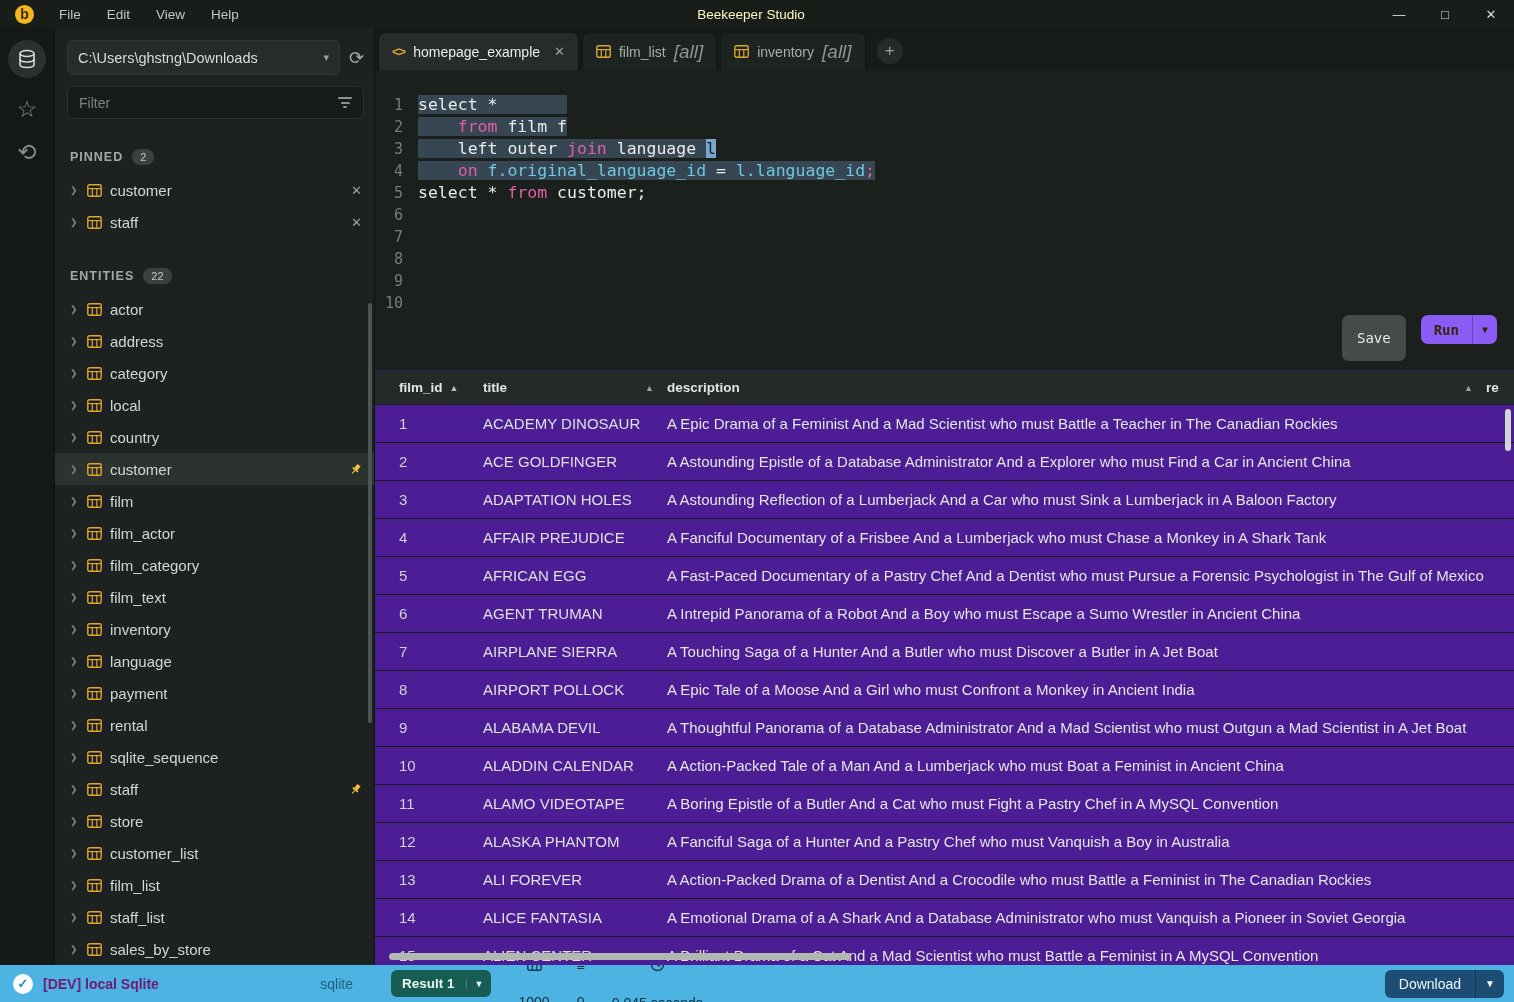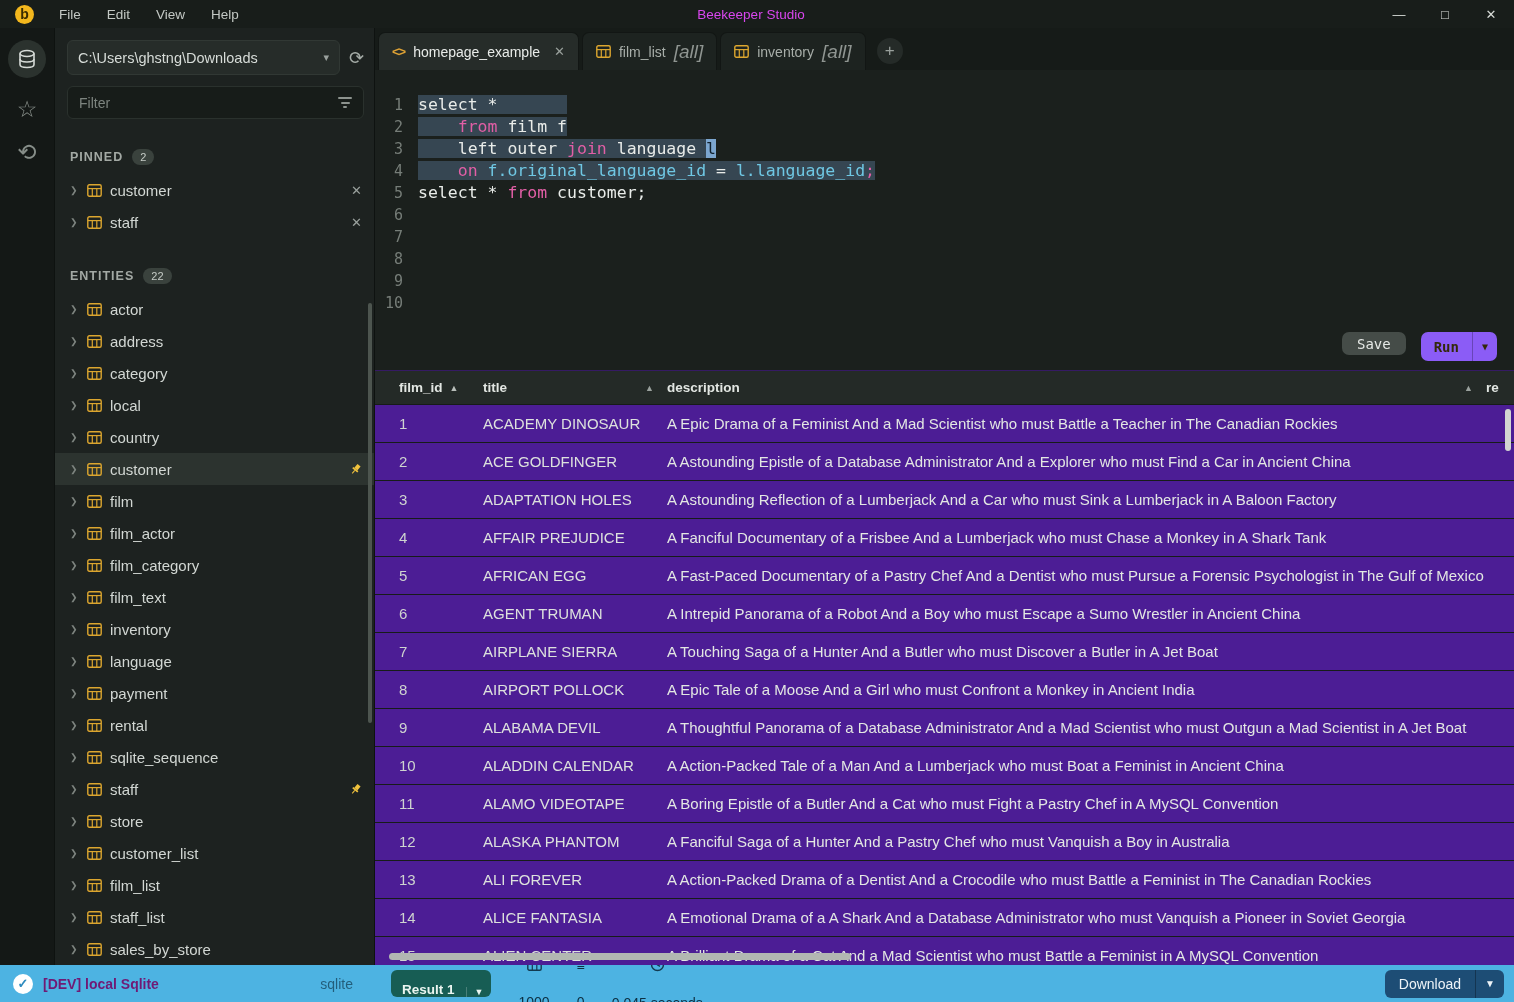--- a/index.html
+++ b/index.html
@@ -7,21 +7,21 @@
     font-family:"Liberation Sans", sans-serif; }
   .app { position:relative; width:1514px; height:1002px; display:flex; flex-direction:column; }
 
   
   .titlebar { height:28px; background:#181d1a; display:flex; align-items:center;
     color:#c3c8c4; font-size:13.5px; position:relative; flex:0 0 28px; }
   .logo { width:19px; height:19px; border-radius:50%; background:#f3b71d; color:#3a2c00;
     font-weight:bold; display:flex; align-items:center; justify-content:center;
     font-size:14px; margin:0 12px 0 15px; }
   .menu-item { padding:0 13px; height:28px; display:flex; align-items:center; cursor:default; }
-  .tb-title { position:absolute; left:0; right:12px; text-align:center; color:#d946ef; pointer-events:none; }
+  .tb-title { position:absolute; left:0; right:12px; text-align:center; color:#fef9c3; pointer-events:none; }
   .win-controls { margin-left:auto; display:flex; z-index:2; }
   .win-btn { width:46px; height:28px; display:flex; align-items:center; justify-content:center;
     color:#d8dcd8; font-size:13px; }
 
   .body-row { flex:1; display:flex; min-height:0; }
 
   
   .rail { width:55px; background:#141816; display:flex; flex-direction:column; align-items:center;
     padding-top:12px; gap:20px; border-right:1px solid #0e1210; flex:0 0 55px; }
   .rail-db { width:38px; height:38px; border-radius:50%; background:#2b322e;
@@ -81,21 +81,21 @@
     font-family:"DejaVu Sans Mono", monospace; font-size:16.5px; line-height:22px; }
   .gutter { width:36px; text-align:right; color:#767d78; padding-right:8px; font-size:15px; }
   .gutter div { height:22px; }
   .code { margin-left:7px; white-space:pre; color:#e9ece9; }
   .code-line { height:22px; }
   .tok-k { color:#e25fa6; }
   .tok-i { color:#6fc7e3; }
   .sel { background:rgba(92,124,158,0.42); }
   .selbox { background:#7ca6cf; color:#10212e; }
   .editor-actions { position:absolute; right:17px; bottom:9px; display:flex; gap:15px; }
-  .btn-save { background:#454c48; color:#e6e9e6; border-radius:7px; height:23px; padding:0 15px;
+  .btn-save { background:#454c48; color:#e6e9e6; border-radius:7px; height:46px; padding:0 15px;
     font-size:14px; display:flex; align-items:center; }
   .btn-run { background:#8b5cf6; color:#33290a; border-radius:7px; height:29px; display:flex;
     align-items:stretch; font-weight:bold; font-size:14px; }
   .btn-run .rlabel { padding:0 13px; display:flex; align-items:center; }
   .btn-run .rcaret { border-left:1px solid rgba(0,0,0,0.25); padding:0 9px; display:flex;
     align-items:center; color:#33290a; font-size:10px; }
 
   
   .results { flex:1; position:relative; overflow:hidden; border-top:1px solid #10141260;
     background:#4c1d95; }
@@ -120,21 +120,21 @@
   
   .statusbar { height:37px; background:#4db3e2; display:flex; align-items:center;
     color:#0d2f42; font-size:14px; flex:0 0 37px; }
   .sb-left { width:375px; flex:0 0 375px; display:flex; align-items:center; padding-left:13px; gap:10px; }
   .check-circle { width:20px; height:20px; border-radius:50%; background:#ffffff; color:#2e8bbf;
     display:flex; align-items:center; justify-content:center; font-size:13px; font-weight:bold; }
   .sb-conn { font-weight:bold; color:#701a75; }
   .sb-dialect { margin-left:auto; margin-right:22px; color:rgba(8,40,58,0.62); }
   .sb-main { flex:1; display:flex; align-items:center; }
   .result-btn { margin-left:16px; background:#175d54; color:#eaf5f0; border-radius:6px;
-    height:27px; display:flex; align-items:flex-end; font-size:13.5px; font-weight:bold; }
+    height:27px; display:flex; align-items:center; font-size:13.5px; font-weight:bold; }
   .result-btn .rb-label { padding:0 11px; display:flex; align-items:center; }
   .result-btn .rb-caret { border-left:1px solid rgba(255,255,255,0.22); padding:0 8px;
     display:flex; align-items:center; font-size:9px; }
   .sb-stat { display:flex; align-items:center; gap:20px; margin-left:27px; color:#0d2f42;flex-direction:column; }
   .dl-btn { margin-left:auto; margin-right:10px; background:#1d4d75; color:#eef4f8;
     border-radius:6px; height:28px; display:flex; align-items:stretch; font-size:14px; }
   .dl-btn .dl-label { padding:0 14px; display:flex; align-items:center; }
   .dl-btn .dl-caret { border-left:1px solid rgba(0,0,0,0.3); padding:0 9px; display:flex;
     align-items:center; font-size:10px; }
 </style>

